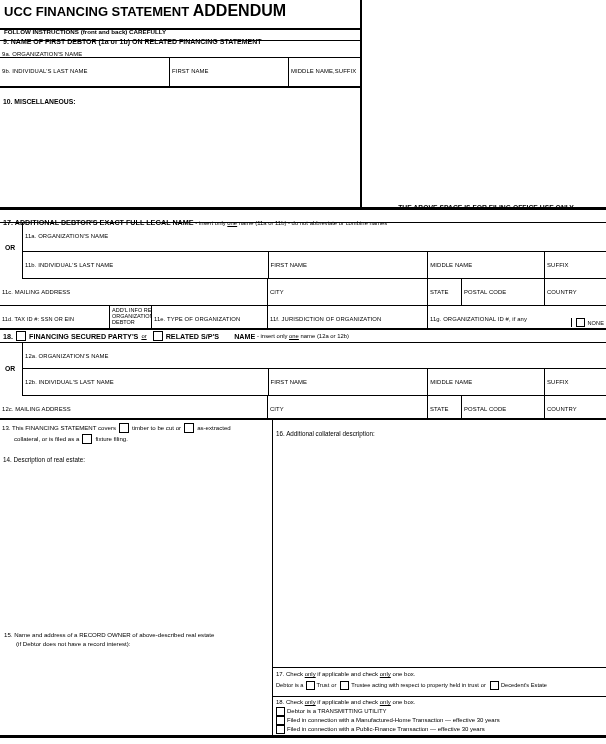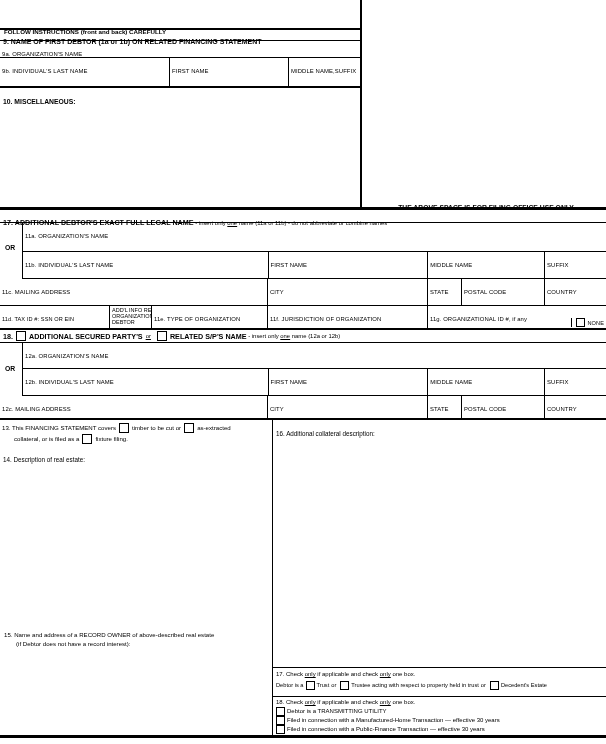--- a/index.html
+++ b/index.html
@@ -25,20 +25,23 @@
   .or{font-weight:bold;font-size:6.8px;}
   .line{font-size:6.1px;line-height:11px;white-space:nowrap;display:flex;align-items:center;}
   .txt{white-space:pre;}
 </style>
 </head>
 <body>
 
 <div id="form">
 
   <div class="r" style="left:0;top:0;width:362px;height:207px;border-right:2px solid #000;">
+    <div class="r" style="left:4px;top:2px;width:354px;height:18px;white-space:nowrap;">
+      <span style="font-size:13px;font-weight:bold;" class="pre">UCC FINANCING STATEMENT </span><span style="font-size:16px;font-weight:bold;">ADDENDUM</span>
+    </div>
     <div class="r bb2" style="left:0;top:20px;width:362px;height:10px;padding-left:4px;">
       <span style="font-size:6.2px;font-weight:bold;">FOLLOW INSTRUCTIONS (front and back) CAREFULLY</span>
     </div>
     <div class="r bb1" style="left:0;top:30px;width:362px;height:11px;padding-left:3px;">
       <span class="hdr" style="font-size:7px;">9. NAME OF FIRST DEBTOR (1a or 1b) ON RELATED FINANCING STATEMENT</span>
     </div>
     <div class="r bb1" style="left:0;top:41px;width:362px;height:17px;padding:1px 2px;">
       <span class="lbl">9a. ORGANIZATION'S NAME</span>
     </div>
     <div class="r bb2 flex" style="left:0;top:58px;width:362px;height:30px;">
@@ -120,25 +123,25 @@
       <span style="position:absolute;right:2px;bottom:1px;display:flex;align-items:center;border-left:1px solid #000;padding-left:2px;">
         <span class="cb cb-sm"></span>
         <span class="lbl" style="font-size:5.6px;">NONE</span>
       </span>
     </div>
   </div>
 
   <div class="r bb1 flex" style="left:0;top:330px;width:606px;height:13px;align-items:center;padding-left:3px;white-space:nowrap;">
     <span class="hdr">18.</span>
     <span class="cb"></span>
-    <span class="hdr">ADDITIONAL SECURED PARTY'S</span>
+    <span class="hdr">FINANCING SECURED PARTY'S</span>
     <span class="note u" style="margin:0 3px;">or</span>
     <span class="cb"></span>
     <span class="hdr">RELATED S/P'S</span>
-    <span class="hdr" style="margin-left:2px;">NAME</span>
+    <span class="hdr" style="margin-left:15px;">NAME</span>
     <span class="note pre"> - insert only </span>
       <span class="note u">one</span>
       <span class="note pre"> name (12a or 12b)</span>
   </div>
   <div class="r or" style="left:5px;top:365px;">OR</div>
   <div class="r bb1 bl1" style="left:22px;top:343px;width:584px;height:26px;padding:1px 2px;">
     <span class="lbl">12a. ORGANIZATION'S NAME</span>
   </div>
   <div class="r bb1 bl1 flex" style="left:22px;top:369px;width:584px;height:27px;">
     <div class="cell" style="width:246px;">

